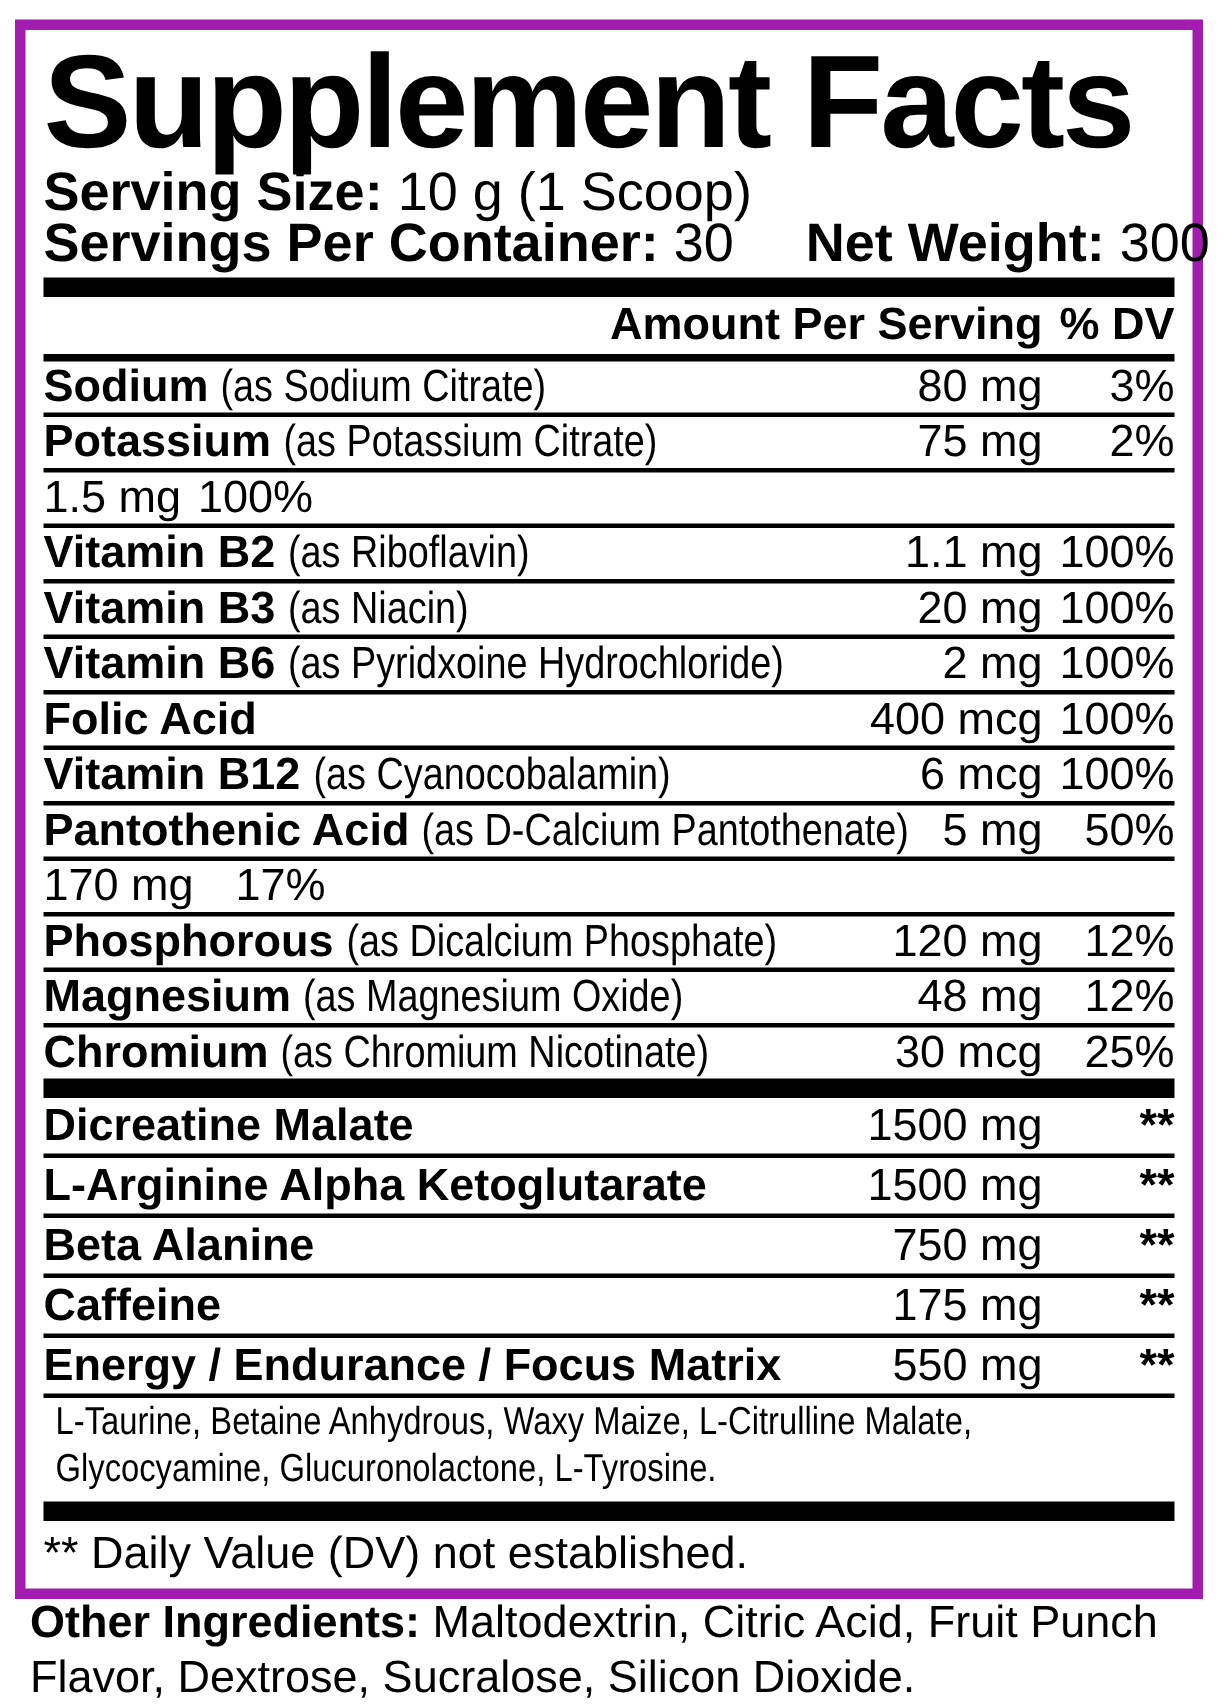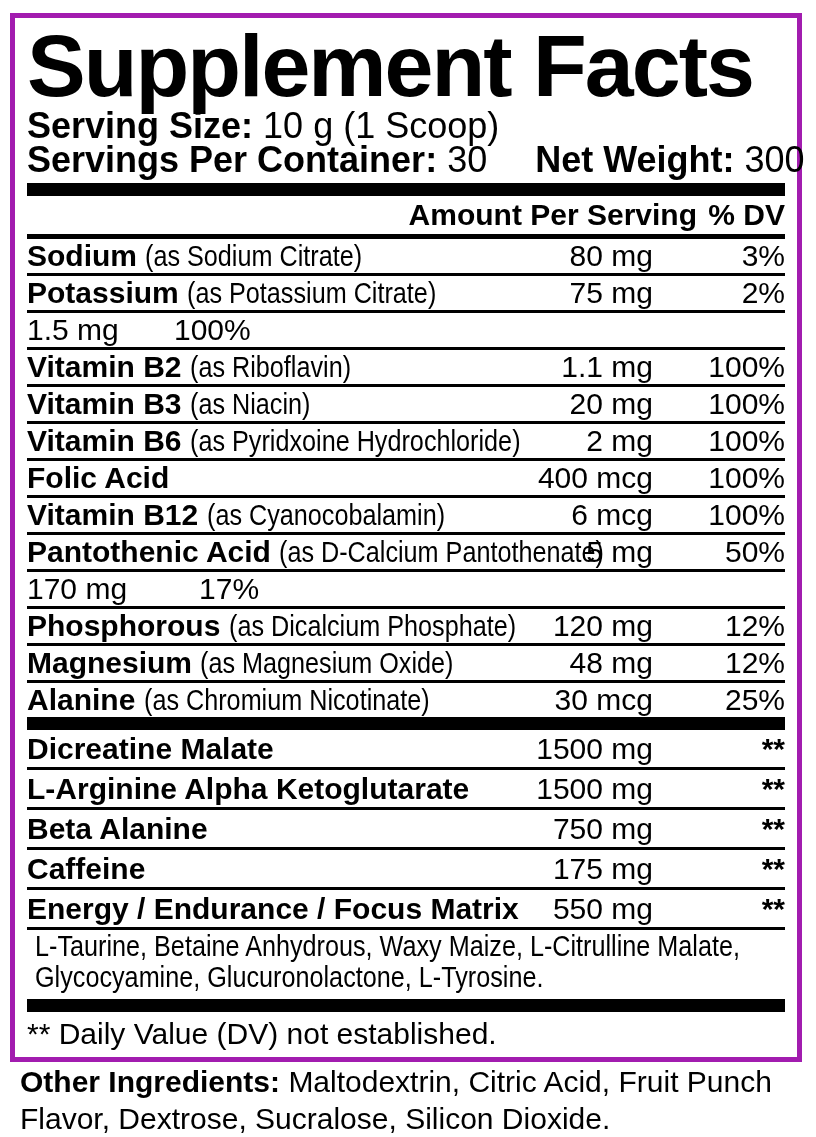--- a/index.html
+++ b/index.html
@@ -9,21 +9,21 @@
     overflow: hidden;
     font-family: "Liberation Sans", "DejaVu Sans", sans-serif;
     color: #000000;
     -webkit-font-smoothing: antialiased;
   }
   .panel {
     position: absolute;
     left: 10px; top: 13px;
     width: 792px;
     box-sizing: border-box;
-    border: 5px solid #a21caf;
+    border: 7px solid #a21caf;
     padding: 5px 12px 0 12px;
     background: #fff;
   }
   .title {
     font-size: 88px;
     font-weight: bold;
     line-height: 86px;
     letter-spacing: -2px;
     white-space: nowrap;
     margin: 0;
@@ -50,21 +50,20 @@
     line-height: 38px;
   }
   .col-header .spacer { flex: 1; }
   .rule { height: 5px; background: #000; }
   .row {
     display: flex;
     align-items: baseline;
     font-size: 30px;
     line-height: 34px;
     border-bottom: 3px solid #000;
-    gap: 44px;
   }
   .row:last-child { border-bottom: none; }
   .blend .row { line-height: 37px; }
   .row .name {
     flex: 1;
     min-width: 0;
     white-space: nowrap;
   }
   .row .name b { font-weight: bold; }
   .cond {
@@ -74,21 +73,21 @@
   }
   .amt { text-align: right; white-space: nowrap; }
   .dv {
     width: 88px;
     text-align: right;
     white-space: nowrap;
     flex: none;
   }
   .dv.stars { font-weight: bold; }
   .sub-lines {
-    font-size: 30px;
+    font-size: 26px;
     line-height: 31px;
     padding: 0 0 7px 8px;
   }
   .sub-lines .line {
     transform: scaleX(0.84);
     transform-origin: 0 50%;
     white-space: nowrap;
   }
   .footnote {
     font-size: 30px;
@@ -191,21 +190,21 @@
       <span class="name"><b>Phosphorous</b> <span class="cond">(as Dicalcium Phosphate)</span></span>
       <span class="amt">120 mg</span>
       <span class="dv">12%</span>
     </div>
     <div class="row">
       <span class="name"><b>Magnesium</b> <span class="cond">(as Magnesium Oxide)</span></span>
       <span class="amt">48 mg</span>
       <span class="dv">12%</span>
     </div>
     <div class="row">
-      <span class="name"><b>Alanine</b> <span class="cond">(as Chromium Nicotinate)</span></span>
+      <span class="name"><b>Chromium</b> <span class="cond">(as Chromium Nicotinate)</span></span>
       <span class="amt">30 mcg</span>
       <span class="dv">25%</span>
     </div>
   </div>
 
   <div class="bar no-gap"></div>
 
   <div class="blend">
     <div class="row">
       <span class="name"><b>Dicreatine Malate</b></span>

